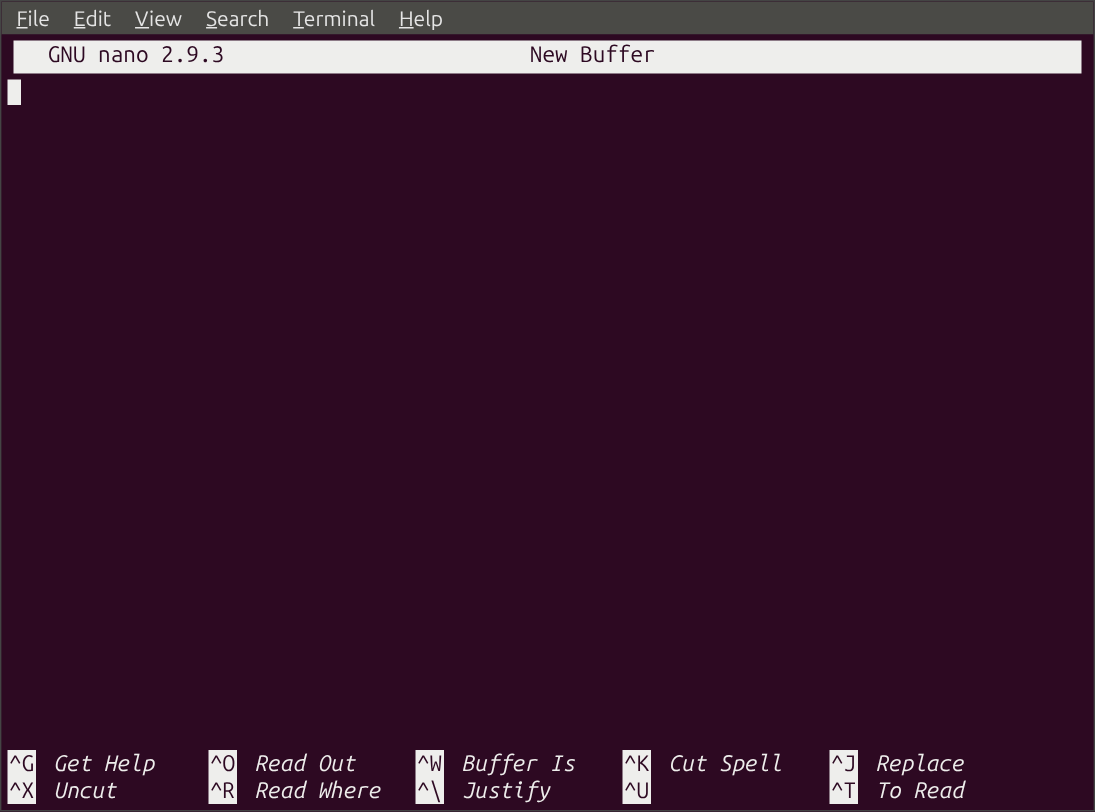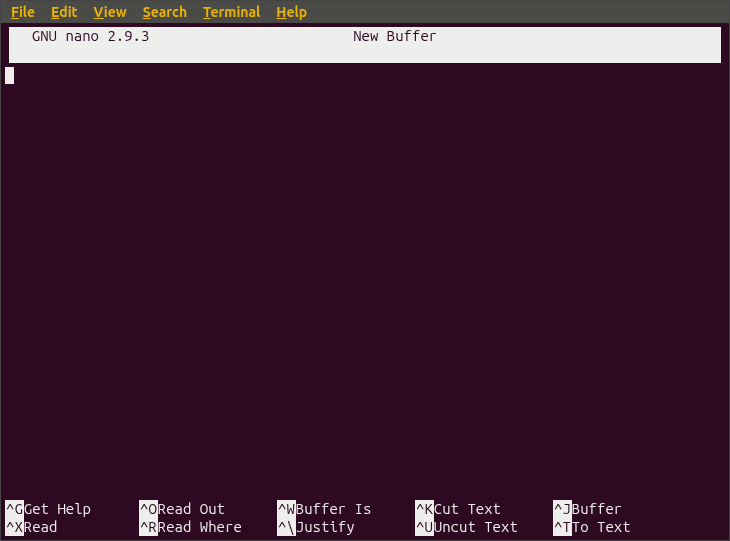--- a/index.html
+++ b/index.html
@@ -9,46 +9,45 @@
       font-size: 15px;
       line-height: 18px;
       background: #2d0922;
       color: #eeeeec;
       display: flex;
       flex-direction: column;
       border: 1px solid #444;
     }
     .menubar {
       background: #4a4a46;
-      color: #eab308;
+      color: #e5e5e5;
       height: 22px;
       display: flex;
       align-items: center;
       padding: 0 2px;
       font-family: "Ubuntu", "DejaVu Sans", sans-serif;
       font-size: 14px;
-      font-weight: bold;
     }
     .menubar .menu-item {
       padding: 0 8px;
       cursor: default;
       white-space: nowrap;
     }
     .menubar .underline { text-decoration: underline; }
     .terminal {
       flex: 1;
       background: #2d0922;
       display: flex;
       flex-direction: column;
       padding: 0;
     }
     .titlebar {
       background: #eeeeec;
       color: #2d0922;
-      height: 36px;
+      height: 22px;
       margin: 4px 8px 0 8px;
       display: flex;
     }
     .titlebar .left { flex: 0 0 auto; padding-left: 6px; white-space: pre; }
     .titlebar .center { flex: 1; text-align: center; white-space: pre; margin-left: -80px; }
     .editor-area {
       flex: 1;
       padding: 4px 8px 0 4px;
       position: relative;
     }
@@ -72,21 +71,21 @@
       white-space: pre;
     }
     .key {
       background: #eeeeec;
       color: #2d0922;
       display: inline-block;
       min-width: 18px;
       text-align: left;
       padding: 0 1px;
     }
-    .desc { padding-left: 0; }
+    .desc { padding-left: 12px; font-style: italic; }
     
     .c1 { width: 134px; }
     .c2 { width: 138px; }
     .c3 { width: 138px; }
     .c4 { width: 138px; }
     .c5 { width: 138px; }
   </style>
 </head>
 <body>
 
@@ -108,25 +107,25 @@
 
   <div class="editor-area">
     <span class="cursor"></span>
   </div>
 
   <div class="shortcut-bar">
     <div class="shortcut-row">
       <div class="shortcut-cell c1"><span class="key">^G</span><span class="desc">Get Help</span></div>
       <div class="shortcut-cell c2"><span class="key">^O</span><span class="desc">Read Out</span></div>
       <div class="shortcut-cell c3"><span class="key">^W</span><span class="desc">Buffer Is</span></div>
-      <div class="shortcut-cell c4"><span class="key">^K</span><span class="desc">Cut Text</span></div>
-      <div class="shortcut-cell c5"><span class="key">^J</span><span class="desc">Buffer</span></div>
+      <div class="shortcut-cell c4"><span class="key">^K</span><span class="desc">Cut Spell</span></div>
+      <div class="shortcut-cell c5"><span class="key">^J</span><span class="desc">Replace</span></div>
     </div>
     <div class="shortcut-row">
-      <div class="shortcut-cell c1"><span class="key">^X</span><span class="desc">Read</span></div>
+      <div class="shortcut-cell c1"><span class="key">^X</span><span class="desc">Uncut</span></div>
       <div class="shortcut-cell c2"><span class="key">^R</span><span class="desc">Read Where</span></div>
       <div class="shortcut-cell c3"><span class="key">^\</span><span class="desc">Justify</span></div>
-      <div class="shortcut-cell c4"><span class="key">^U</span><span class="desc">Uncut Text</span></div>
-      <div class="shortcut-cell c5"><span class="key">^T</span><span class="desc">To Text</span></div>
+      <div class="shortcut-cell c4"><span class="key">^U</span></div>
+      <div class="shortcut-cell c5"><span class="key">^T</span><span class="desc">To Read</span></div>
     </div>
   </div>
 
 </div>
 
 </body></html>

